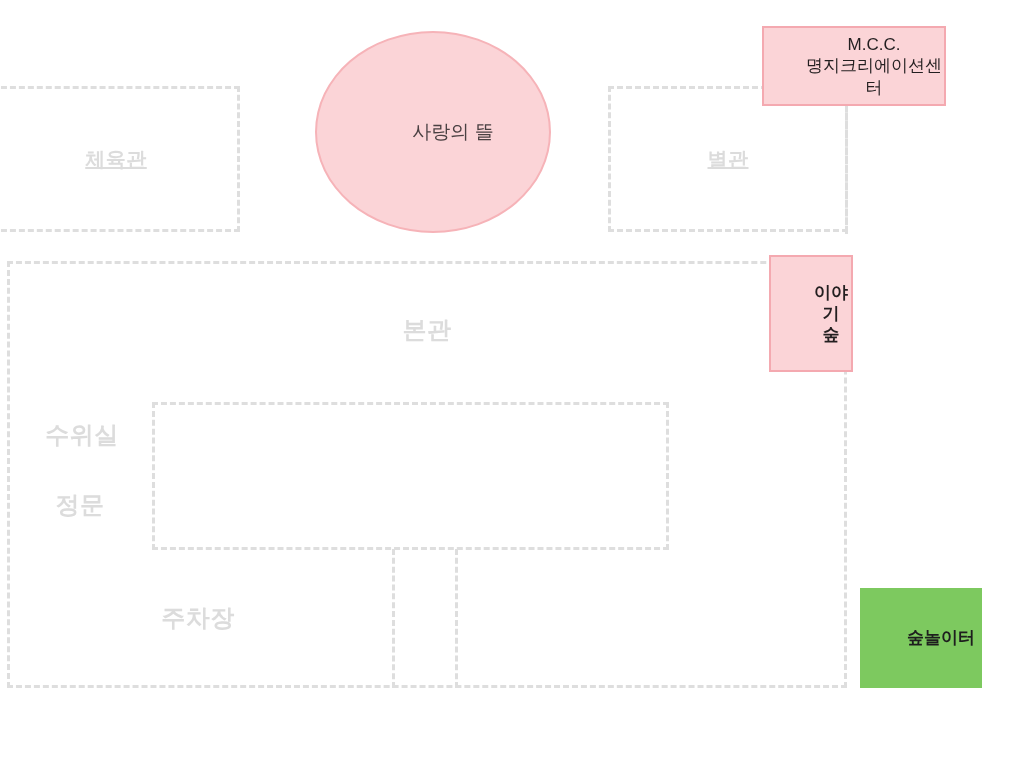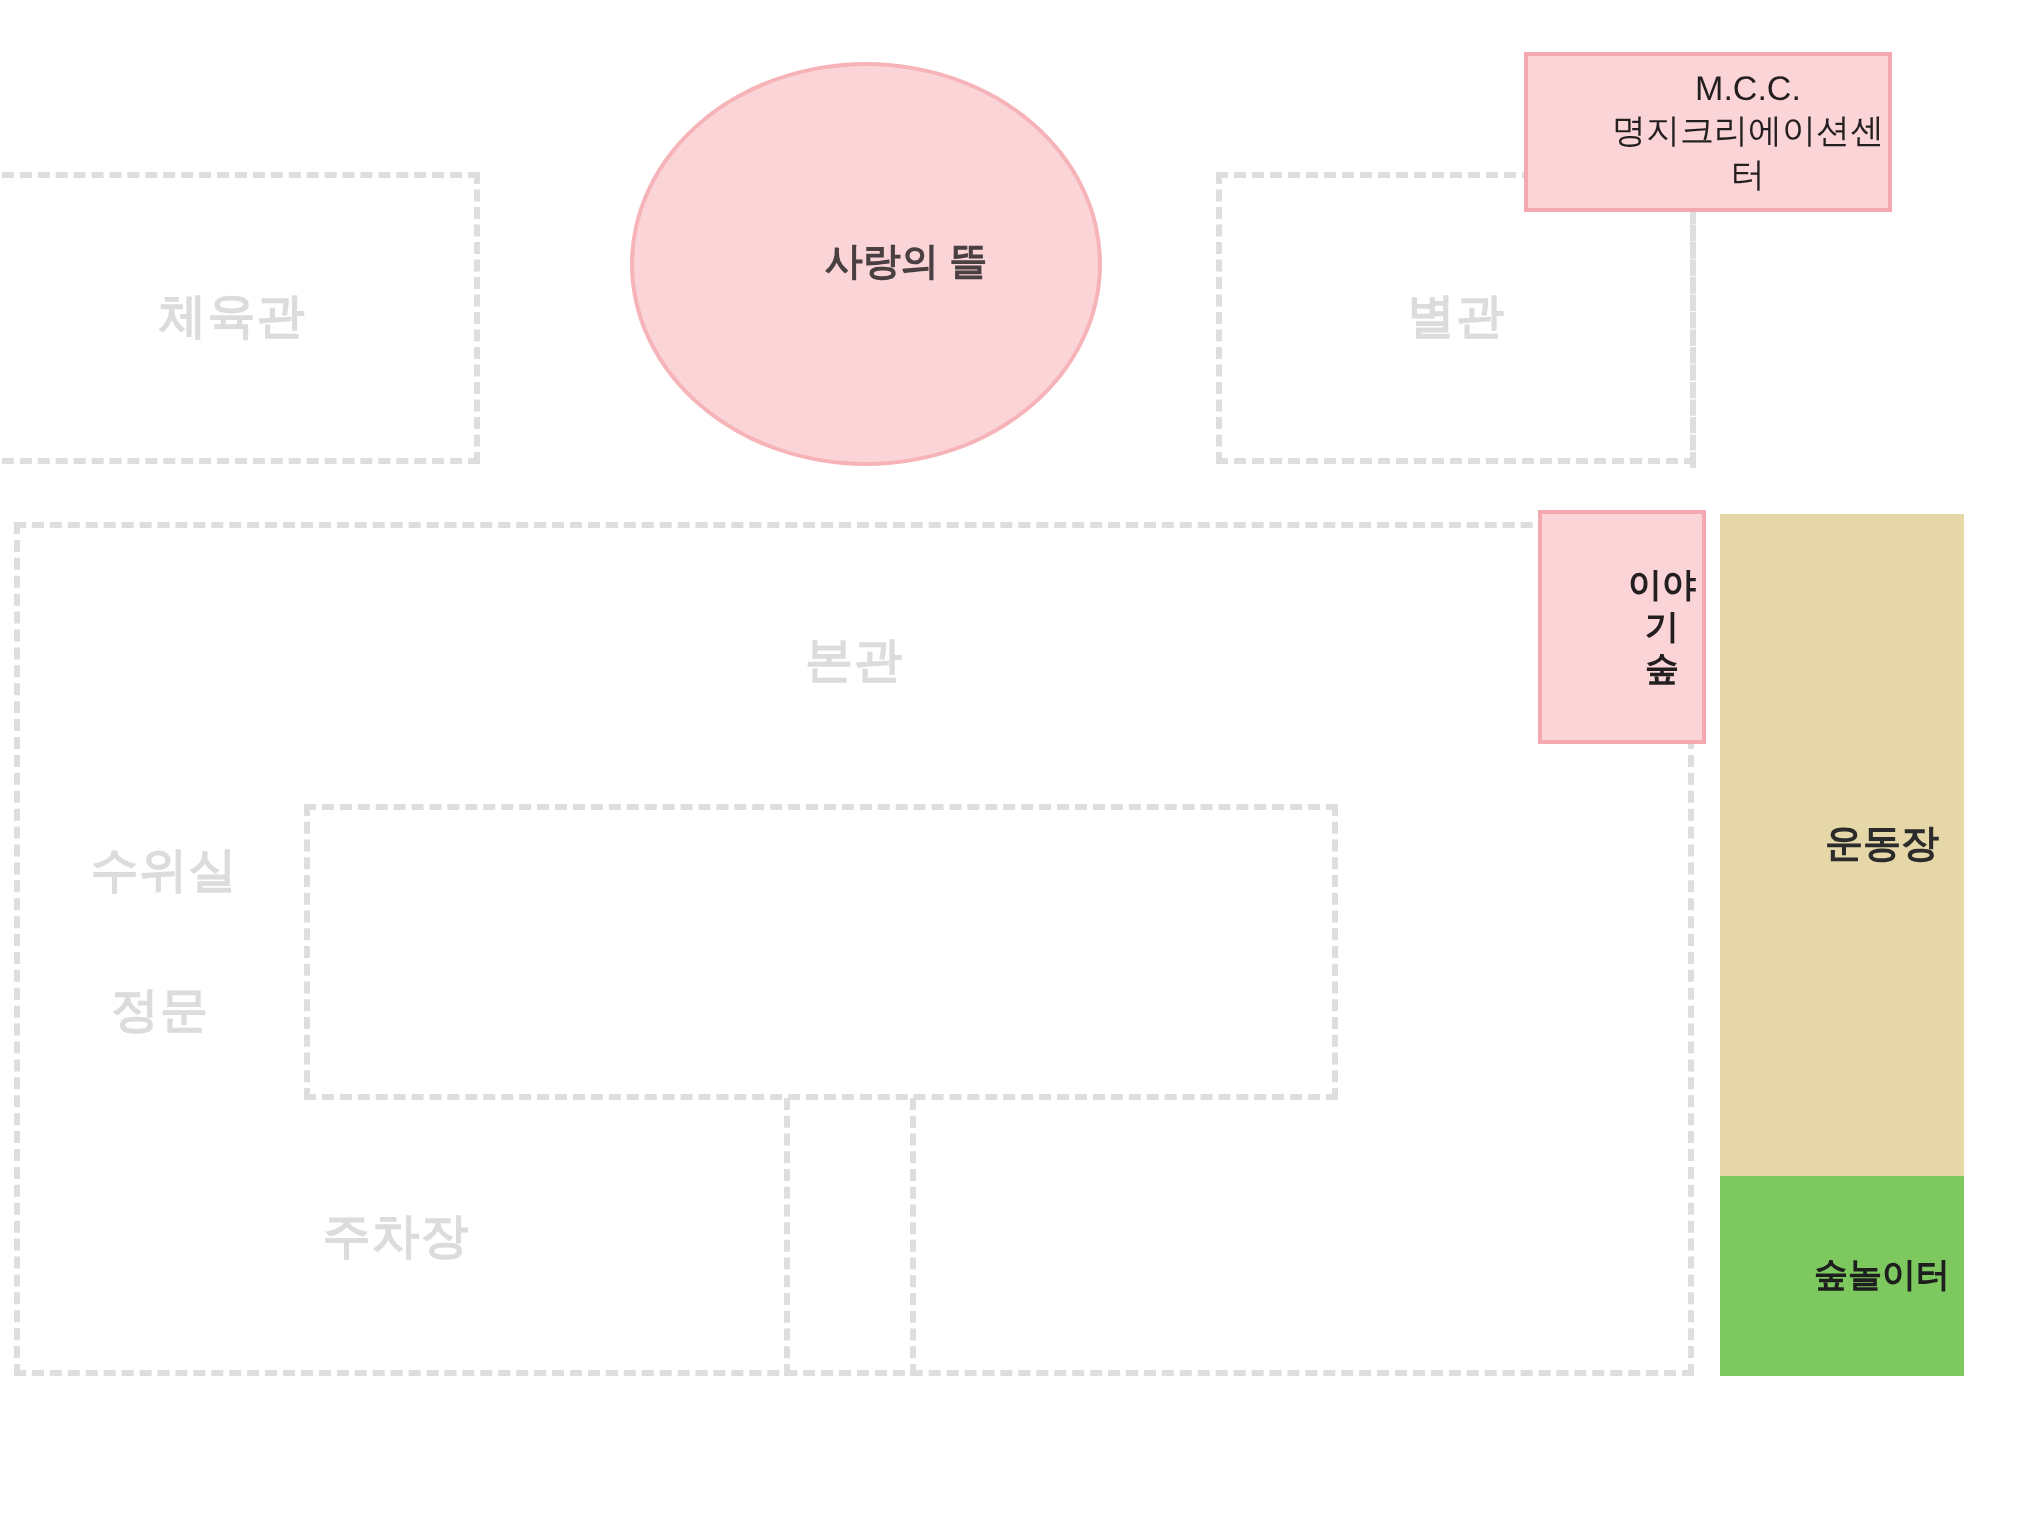--- a/index.html
+++ b/index.html
@@ -31,23 +31,24 @@
     line-height: 1.25;
   }
 
   
   .zone-dashed {
     border: 3px dashed #dedede;
     background: transparent;
   }
   .zone-dashed > .zone-label {
     color: #dcdcdc;
-    font-size: 24px;
+    font-size: 20px;
     font-weight: 700;
     letter-spacing: 0.5px;
+    text-decoration: underline;
   }
 
   
   .floating-label {
     position: absolute;
     color: #dcdcdc;
     font-size: 24px;
     font-weight: 700;
     letter-spacing: 0.5px;
     white-space: nowrap;
@@ -70,21 +71,21 @@
   }
 
   
   .zone-ellipse {
     background: #fbd4d7;
     border: 2px solid #f6b3b8;
     border-radius: 50%;
   }
   .zone-ellipse > .zone-label {
     color: #4a4042;
-    font-weight: 700;
+    font-weight: 400;
     font-size: 19px;
   }
 
   
   .zone-beige {
     background: #e5d7a8;
   }
   .zone-beige > .zone-label {
     color: #2b2b2b;
     font-weight: 700;
@@ -153,23 +154,20 @@
   </div>
 
   <div class="floating-label layer-text" style="left: 198px; top: 618px;">
     <span>주차장</span>
   </div>
 
   <div class="zone zone-ellipse layer-solid" style="left: 315px; top: 31px; width: 236px; height: 202px;">
     <span class="zone-label">사랑의 뜰</span>
   </div>
 
-  <div class="zone zone-beige layer-solid" style="left: 860px; top: 257px; width: 122px; height: 331px;">
-    <span class="zone-label">운동장</span>
-  </div>
 
   <div class="zone zone-green layer-solid" style="left: 860px; top: 588px; width: 122px; height: 100px;">
     <span class="zone-label">숲놀이터</span>
   </div>
 
   <div class="zone zone-pink layer-solid" style="left: 769px; top: 255px; width: 84px; height: 117px;">
     <span class="zone-label">이야기
 숲</span>
   </div>
 

